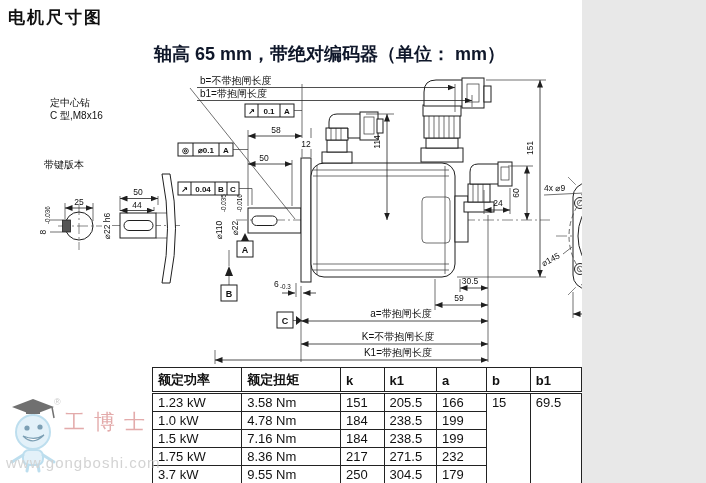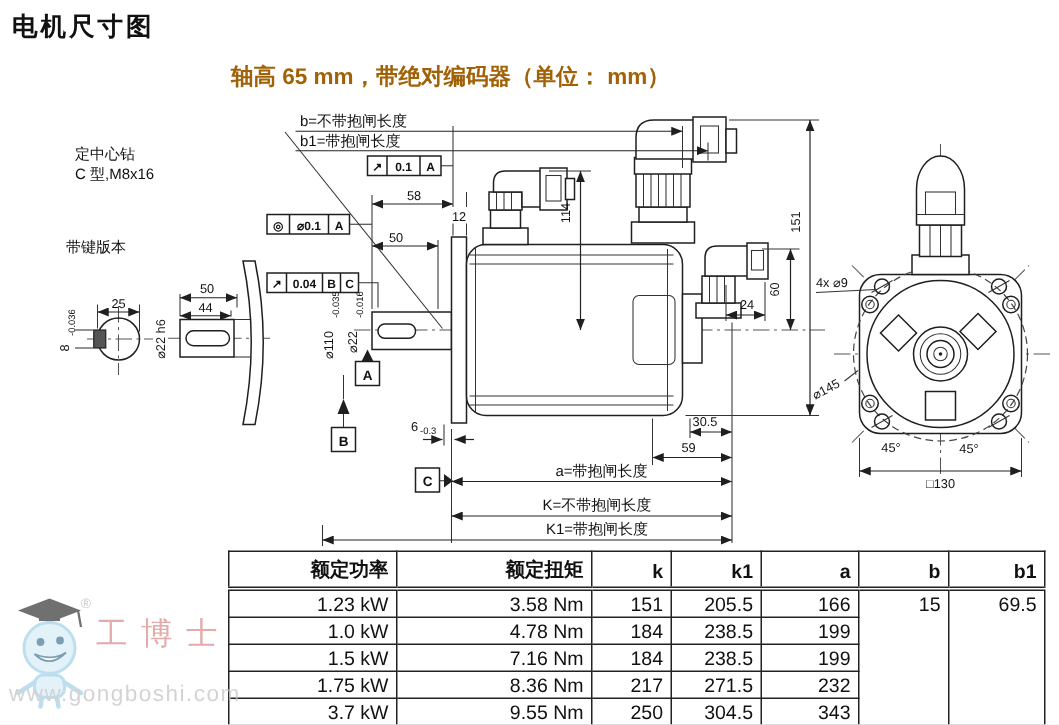--- a/index.html
+++ b/index.html
@@ -1,42 +1,42 @@
 <!DOCTYPE html>
 <html style="--line: #1f1f1f; --brand_red: #d98c8c; --gray: #b3b3b3; --robot_fill: #d9edf8; --robot_stroke: #a5d2e8;"><head>
 <meta charset="utf-8">
 <style>
   :root{
     --line:#1f1f1f; --brand_red:#d98c8c; --gray:#b3b3b3;
     --robot_fill:#d9edf8; --robot_stroke:#a5d2e8;
   }
   *{margin:0;padding:0;box-sizing:border-box}
   body{background:#e8e8e8;font-family:"Liberation Sans",sans-serif}
-  .page{position:relative;width:706px;height:483px;background:#ffffff;overflow:hidden}
+  .page{position:relative;width:582px;height:483px;background:#ffffff;overflow:hidden}
   .page-title{position:absolute;left:8px;top:6px;font-size:17px;font-weight:bold;color:#111;
     font-family:"Liberation Sans",sans-serif;letter-spacing:2px}
-  .subtitle{position:absolute;left:154px;top:42px;font-size:15px;font-weight:bold;color:#a16207}
+  .subtitle{position:absolute;left:154px;top:42px;font-size:18px;font-weight:bold;color:#0f172a}
   svg.drawing{position:absolute;left:0;top:0}
   svg .ln{stroke:var(--line);stroke-width:1;fill:none}
   svg .lnw{stroke:var(--line);stroke-width:1;fill:#fff}
   svg .thin{stroke:#333;stroke-width:.7;fill:none}
   svg .dim{stroke:#222;stroke-width:.8;fill:none;marker-start:url(#arr);marker-end:url(#arr)}
   svg .dime{stroke:#222;stroke-width:.8;fill:none;marker-end:url(#arr)}
   svg .cl{stroke:#555;stroke-width:.7;stroke-dasharray:11 3 2 3;fill:none}
   svg .dash{stroke:#444;stroke-width:.8;stroke-dasharray:5 3;fill:none}
   svg text{fill:#111;font-family:"Liberation Sans",sans-serif}
   svg .d{font-size:8.5px}
   svg .ds{font-size:6.3px}
   svg .dc{font-size:10px}
   svg .gd{font-size:8px;font-weight:bold}
   svg .dtm{font-size:9px;font-weight:bold}
   
   table.spec{position:absolute;left:152px;top:367px;border-collapse:collapse;
     border:1.5px solid #222;background:#fff;table-layout:fixed}
-  table.spec th,table.spec td{border:1px solid #222;font-size:13px;text-align:right;
+  table.spec th,table.spec td{border:1px solid #222;font-size:13px;text-align:left;
     padding:1px 5px;color:#111;white-space:nowrap;overflow:hidden}
   table.spec th{font-weight:bold;border-bottom:3px double #222;padding:3px 5px 2px}
   table.spec td{height:16px}
   table.spec td.span{vertical-align:top}
   
   .watermark{position:absolute;left:2px;top:392px;width:170px;height:88px;opacity:.72;pointer-events:none}
   .wm-reg{position:absolute;left:52px;top:5px;font-size:9px;color:var(--gray)}
   .wm-brand{position:absolute;left:62px;top:16px;font-size:21px;font-weight:normal;
     color:var(--brand_red);letter-spacing:9px;font-family:"Liberation Serif",serif}
   .wm-tag{position:absolute;left:63px;top:45px;font-size:11px;color:var(--gray);letter-spacing:3px}
@@ -391,21 +391,21 @@
         <td>8.36 Nm</td>
         <td>217</td>
         <td>271.5</td>
         <td>232</td>
       </tr>
       <tr>
         <td>3.7 kW</td>
         <td>9.55 Nm</td>
         <td>250</td>
         <td>304.5</td>
-        <td>343</td>
+        <td>179</td>
       </tr>
     </tbody>
   </table>
 
   <div class="watermark">
     <svg width="62" height="82" viewBox="0 0 62 82">
       <polygon points="10,15 31,7 52,15 31,23" fill="#3a3a3a"></polygon>
       <rect x="24" y="15" width="14" height="7" fill="#3a3a3a"></rect>
       <line x1="50" y1="15" x2="52" y2="26" stroke="#3a3a3a" stroke-width="1.5"></line>
       <circle cx="31" cy="40" r="17" fill="var(--robot_fill)" stroke="var(--robot_stroke)" stroke-width="2"></circle>

